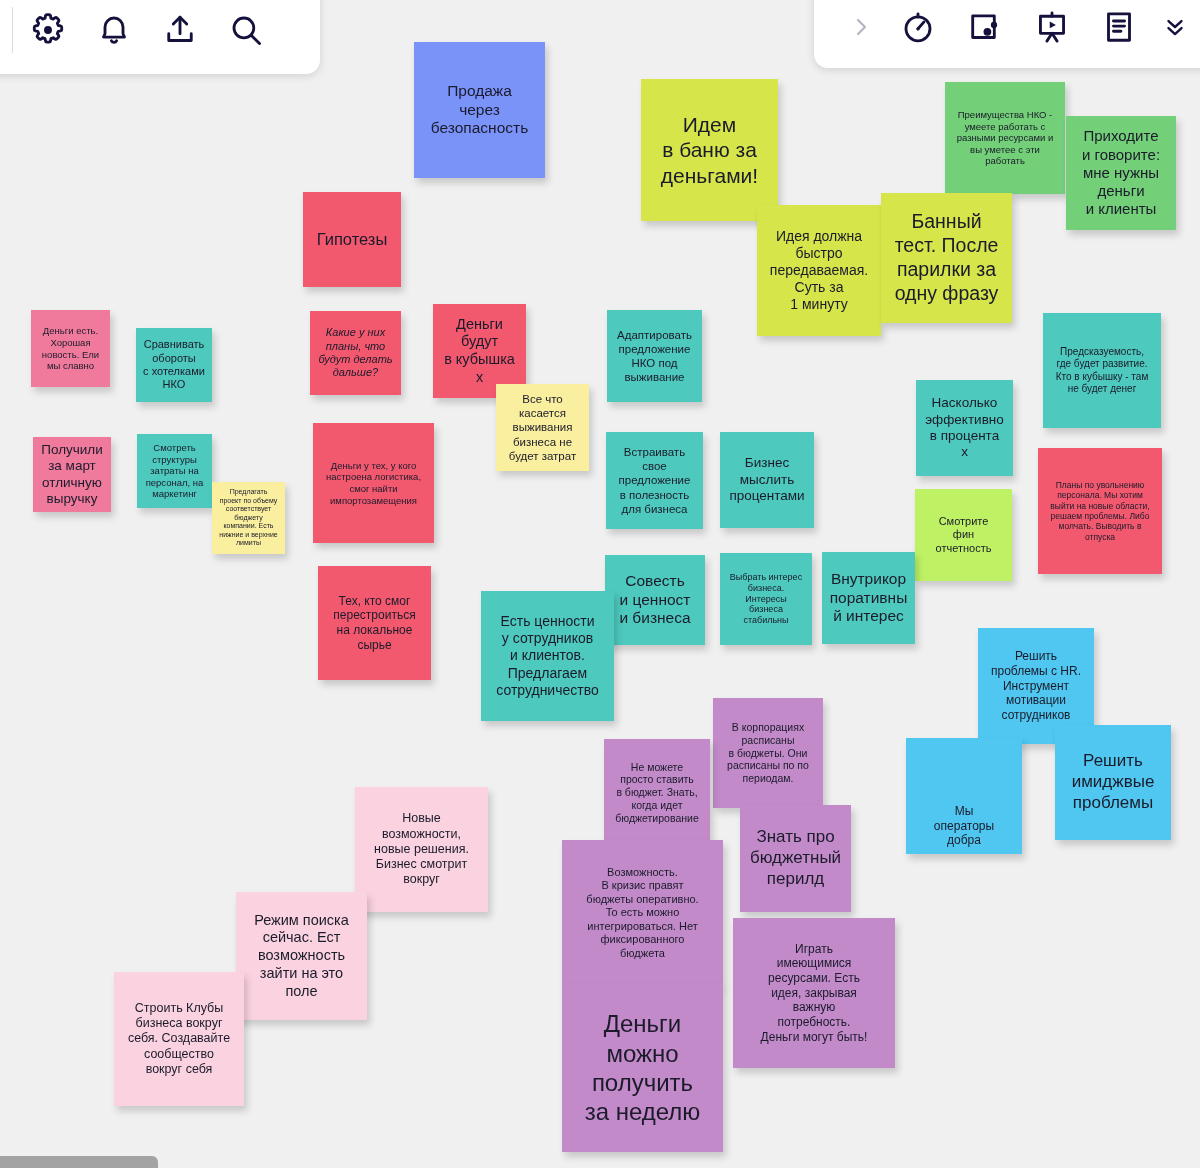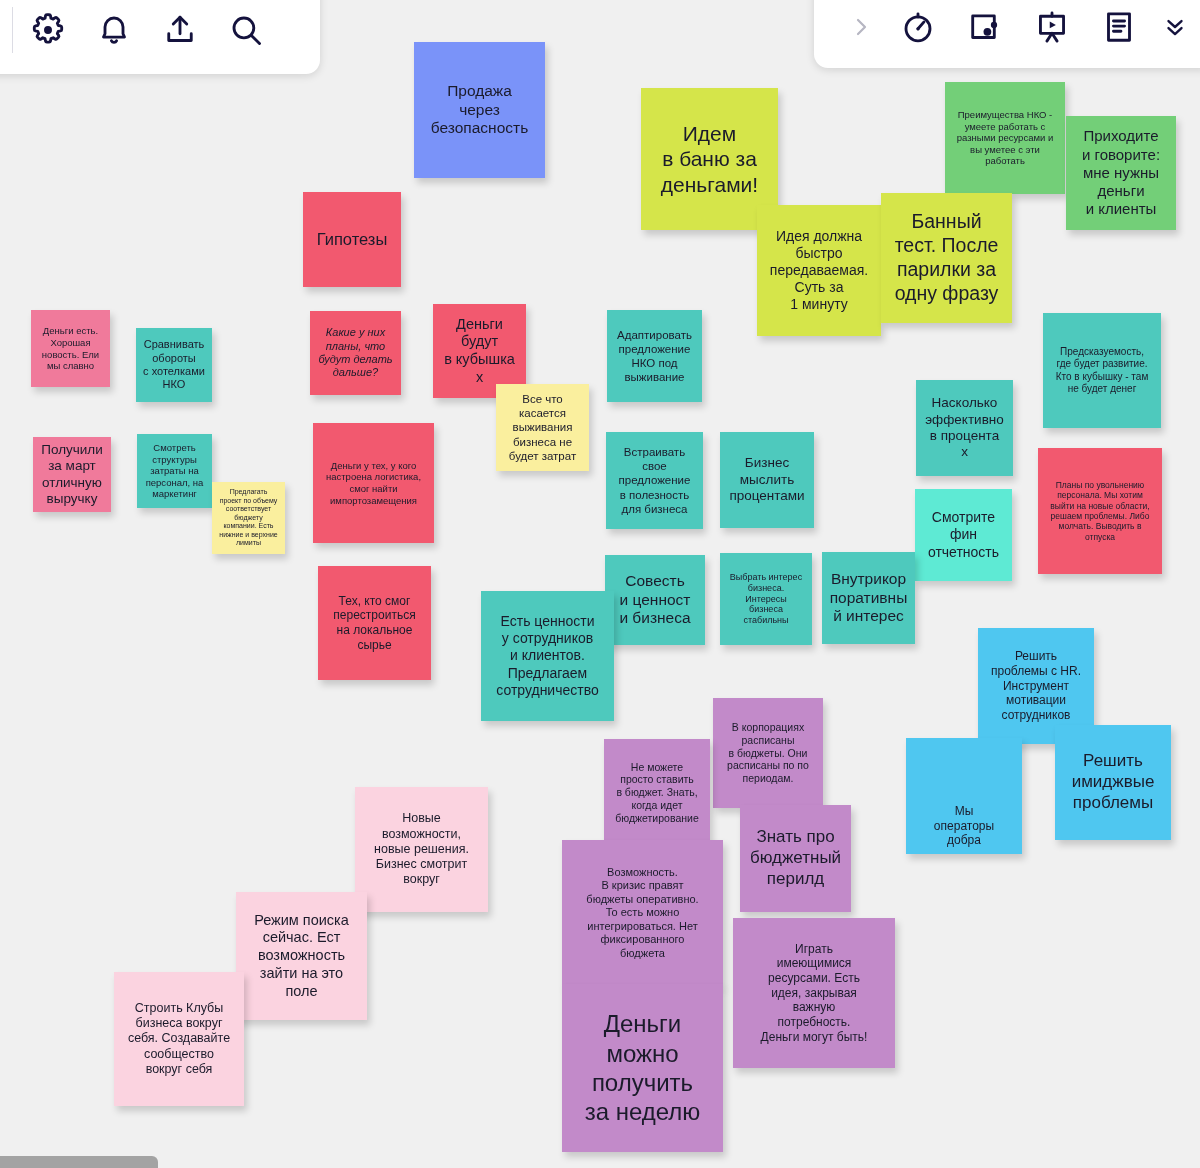--- a/index.html
+++ b/index.html
@@ -93,21 +93,21 @@
 </style>
 </head>
 <body>
 
 <div id="board">
     <div class="note" style="left: 414px; top: 42px; width: 131px; height: 136px; background: rgb(122, 147, 249); font-size: 15.5px;">
       <span style="white-space: pre-line;">Продажа
 через
 безопасность</span>
     </div>
-    <div class="note" style="left: 641px; top: 79px; width: 137px; height: 142px; background: rgb(213, 229, 74); font-size: 21px; margin-top: 9px;">
+    <div class="note" style="left: 641px; top: 79px; width: 137px; height: 142px; background: rgb(213, 229, 74); font-size: 21px;">
       <span style="white-space: pre-line;">Идем
 в баню за
 деньгами!</span>
     </div>
     <div class="note" style="left: 945px; top: 82px; width: 120px; height: 112px; background: rgb(115, 207, 120); font-size: 9.5px;">
       <span style="white-space: pre-line;">Преимущества НКО - умеете работать с разными ресурсами и вы уметее с эти работать</span>
     </div>
     <div class="note" style="left: 1066px; top: 116px; width: 110px; height: 114px; background: rgb(115, 207, 120); font-size: 15px;">
       <span style="white-space: pre-line;">Приходите
 и говорите:
@@ -207,21 +207,21 @@
 для бизнеса</span>
     </div>
     <div class="note" style="left: 720px; top: 432px; width: 94px; height: 96px; background: rgb(78, 201, 189); font-size: 13.5px;">
       <span style="white-space: pre-line;">Бизнес
 мыслить
 процентами</span>
     </div>
     <div class="note" style="left: 1038px; top: 448px; width: 124px; height: 126px; background: rgb(242, 89, 111); font-size: 8.5px;">
       <span style="white-space: pre-line;">Планы по увольнению персонала. Мы хотим выйти на новые области, решаем проблемы. Либо молчать. Выводить в отпуска</span>
     </div>
-    <div class="note" style="left: 915px; top: 489px; width: 97px; height: 92px; background: #5eead4; font-size: 14px;">
+    <div class="note" style="left: 915px; top: 489px; width: 97px; height: 92px; background: #bef264; font-size: 11px;">
       <span style="white-space: pre-line;">Смотрите
 фин
 отчетность</span>
     </div>
     <div class="note" style="left: 605px; top: 555px; width: 100px; height: 90px; background: rgb(78, 201, 189); font-size: 15.5px;">
       <span style="white-space: pre-line;">Совесть
 и ценност
 и бизнеса</span>
     </div>
     <div class="note" style="left: 720px; top: 553px; width: 92px; height: 92px; background: rgb(78, 201, 189); font-size: 9px;">

